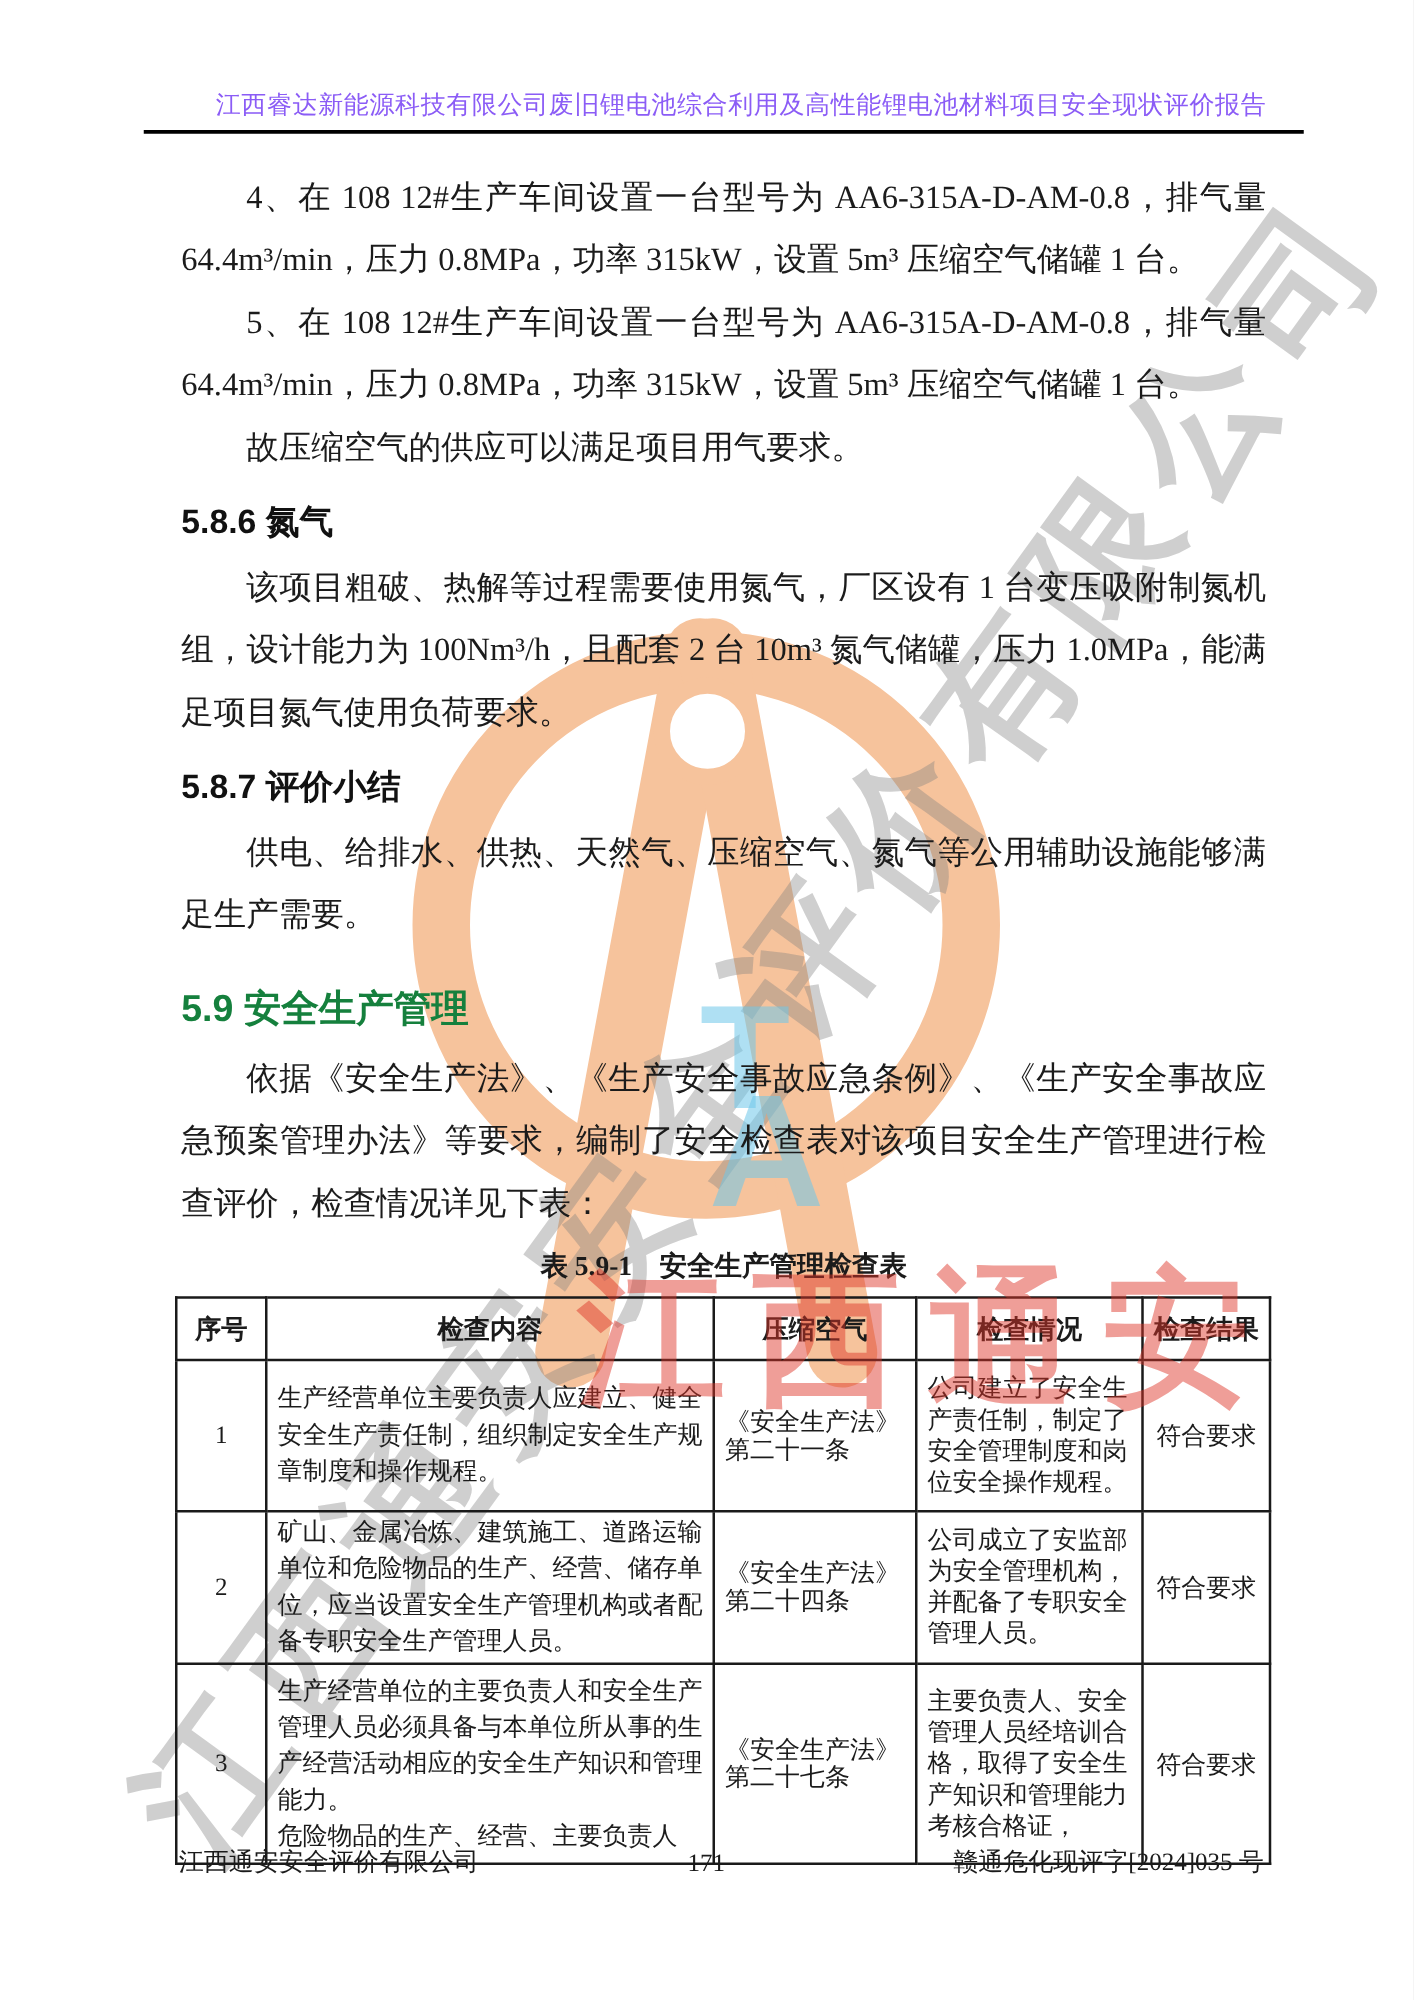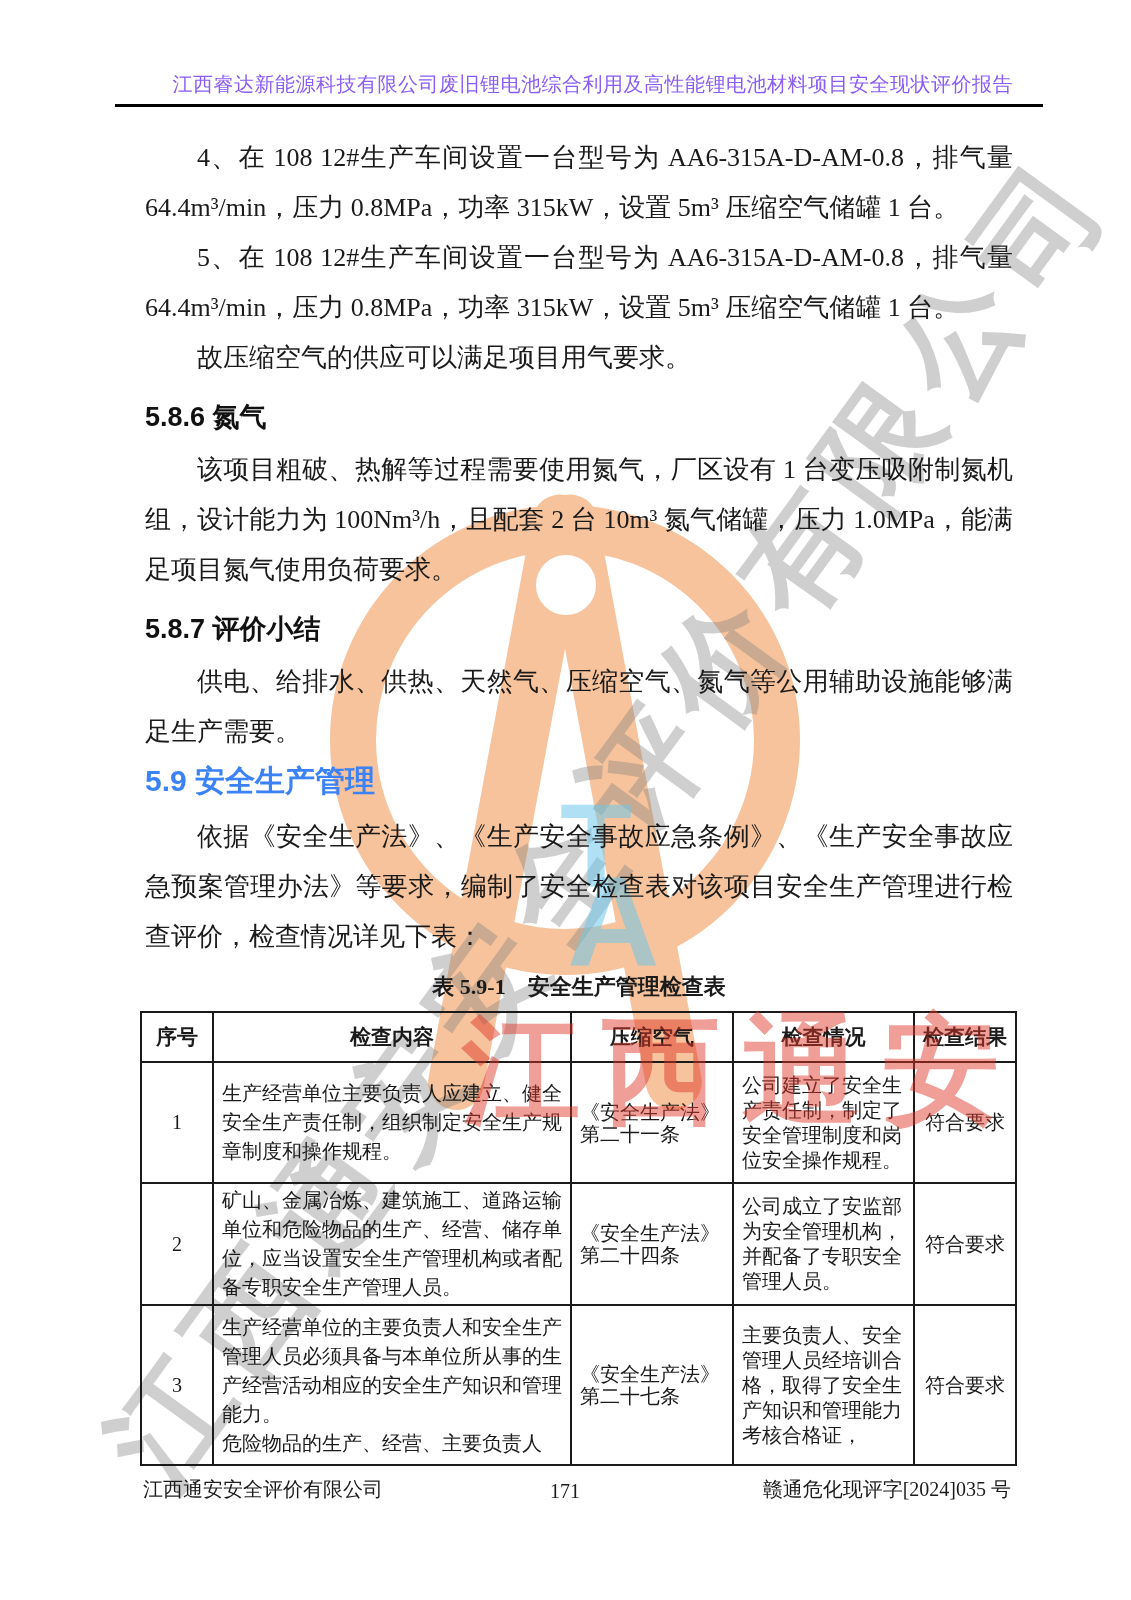--- a/index.html
+++ b/index.html
@@ -34,21 +34,21 @@
   .content{position:relative;z-index:1;padding:70px 118px 0 145px;}
   .hdr-title{font-size:20px;text-align:right;color:#8b5cf6;letter-spacing:.5px;
     line-height:28px;}
   .hdr-rule{height:3px;background:#000;margin:6px -30px 0 -30px;}
   .para{font-size:26px;line-height:50px;text-align:justify;text-indent:2em;
     margin:0;}
   .para.first{margin-top:26px;}
   .h3{font-family:"Liberation Sans","DejaVu Sans",sans-serif;font-weight:bold;
     font-size:27px;margin:16px 0 10px 0;color:#111;}
   .h2{font-family:"Liberation Sans","DejaVu Sans",sans-serif;font-weight:bold;
-    font-size:30px;margin:4px 0 10px 0;color:#3b82f6;}
+    font-size:30px;margin:30px 0 10px 0;color:#15803d;}
   .tbl-caption{font-size:22px;font-weight:bold;text-align:center;
     margin:10px 0 9px 0;}
   table.check{border-collapse:collapse;margin-left:-5px;width:875px;
     table-layout:fixed;font-size:20px;padding-left:40px;}
   table.check th,table.check td{border:2px solid #1a1a1a;padding:2px 8px;
     vertical-align:middle;overflow:hidden;}
   table.check th{font-size:21px;font-weight:bold;text-align:center;height:44px;
     padding:2px 2px;}
   tr.r1{height:121px;} tr.r2{height:110px;} tr.r3{height:160px;}
   td.c-no{text-align:center;}

